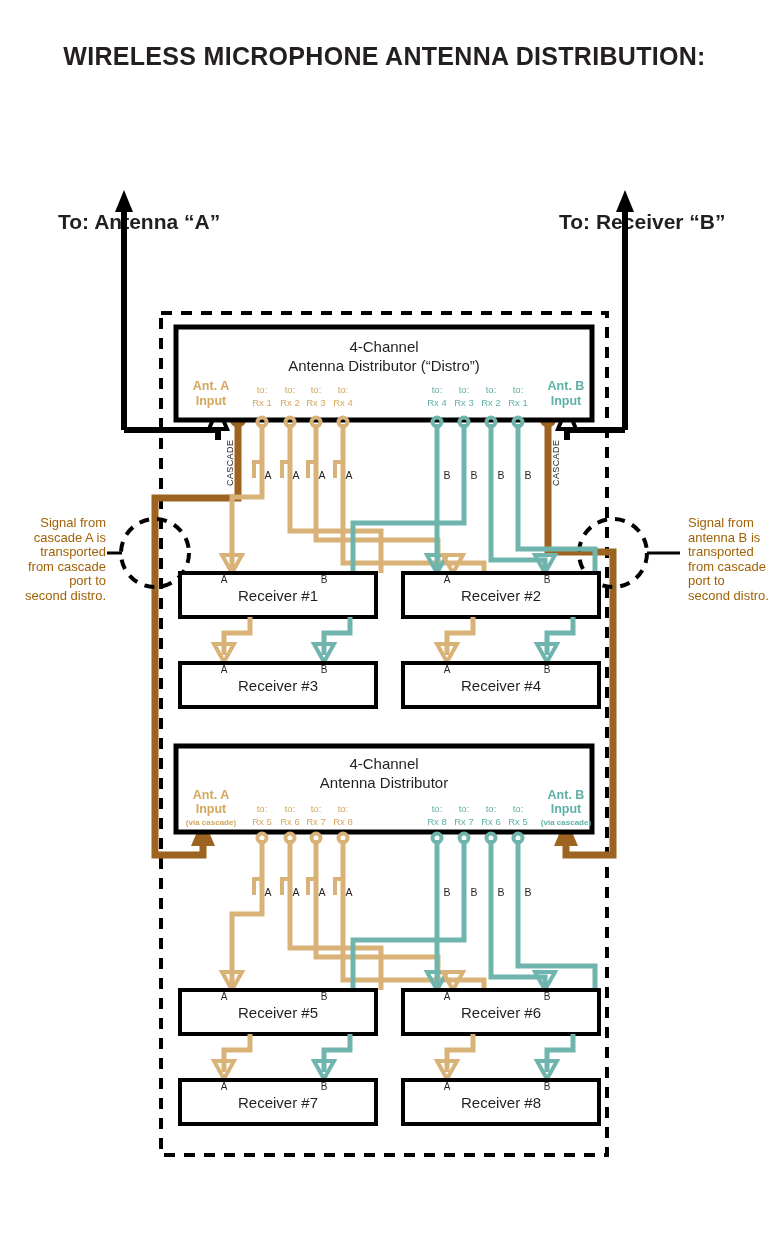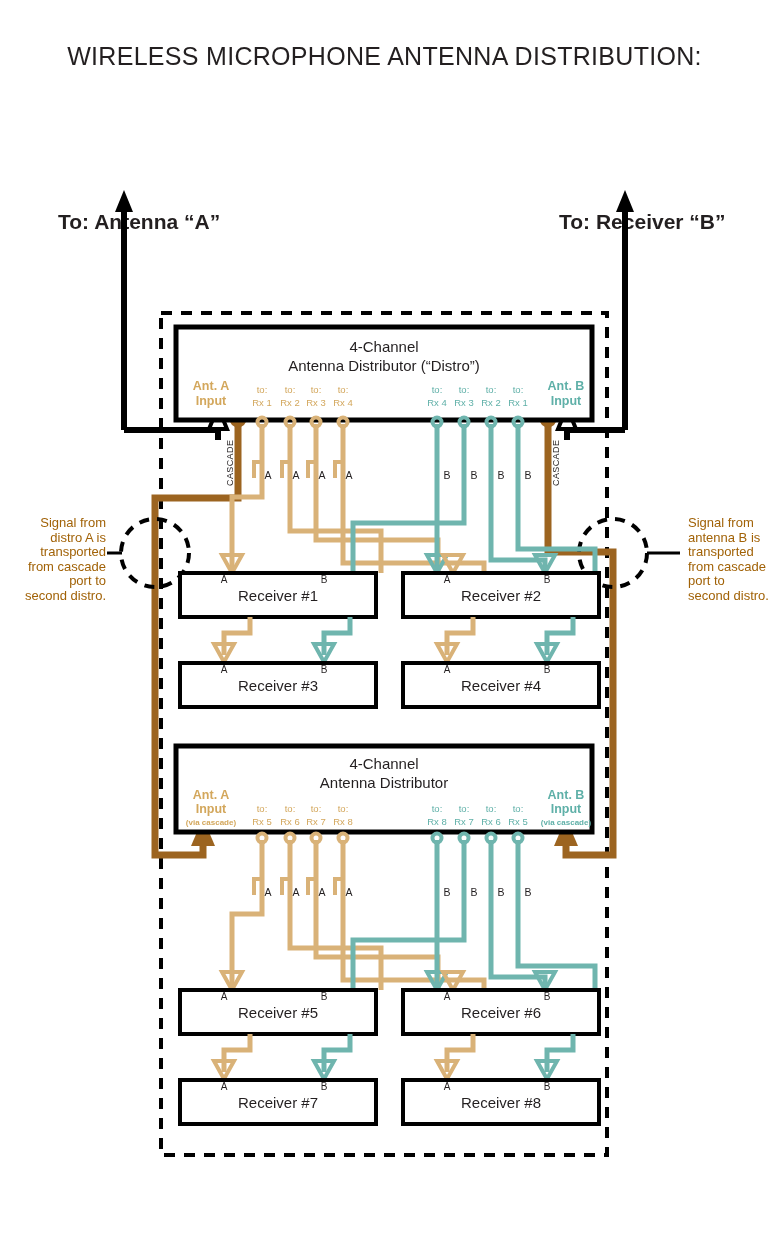--- a/index.html
+++ b/index.html
@@ -1,20 +1,20 @@
 <!DOCTYPE html>
 <html><head>
 <meta charset="utf-8">
 <style>
   html,body{margin:0;padding:0;background:#ffffff;}
   body{width:769px;height:1253px;font-family:"Liberation Sans",sans-serif;position:relative;overflow:hidden;}
   #stage{position:absolute;left:0;top:0;width:769px;height:1253px;}
   .title{
     position:absolute;left:0;top:40px;width:769px;text-align:center;
-    font-family:"Liberation Sans",sans-serif;font-weight:normal;
+    font-family:"Liberation Sans",sans-serif;font-weight:bold;
     font-size:25px;line-height:32px;letter-spacing:.3px;color:#231f20;
   }
   .lbl{position:absolute;font-family:"Liberation Sans",sans-serif;color:#231f20;}
   .ant-lbl{font-size:21px;font-weight:bold;margin-top:47px;}
   .rack-lbl{font-size:15px;}
   .side-note{font-size:13px;font-weight:normal;line-height:14.5px;color:#a16207;}
   .note-left{text-align:right;}
   .note-right{text-align:left;}
   svg{position:absolute;left:0;top:0;overflow:visible;}
   .distro-title{font-size:15px;font-weight:normal;fill:#231f20;text-anchor:middle;}
@@ -40,21 +40,21 @@
   <div class="title">
     <div>WIRELESS MICROPHONE ANTENNA DISTRIBUTION:</div>
   </div>
 
   <div class="lbl ant-lbl" style="left:58px;top:163px;">To: Antenna “A”</div>
   <div class="lbl ant-lbl" style="left:559px;top:163px;">To: Receiver “B”</div>
   <div class="lbl rack-lbl" style="left:362px;top:296px;margin-top:34px;">Rack</div>
 
   <div class="lbl side-note note-left" style="left:10px;top:516px;width:96px;">
     <div>Signal from</div>
-    <div>distro A is</div>
+    <div>cascade A is</div>
     <div>transported</div>
     <div>from cascade</div>
     <div>port to</div>
     <div>second distro.</div>
   </div>
 
   <div class="lbl side-note note-right" style="left:688px;top:516px;width:96px;">
     <div>Signal from</div>
     <div>antenna B is</div>
     <div>transported</div>

